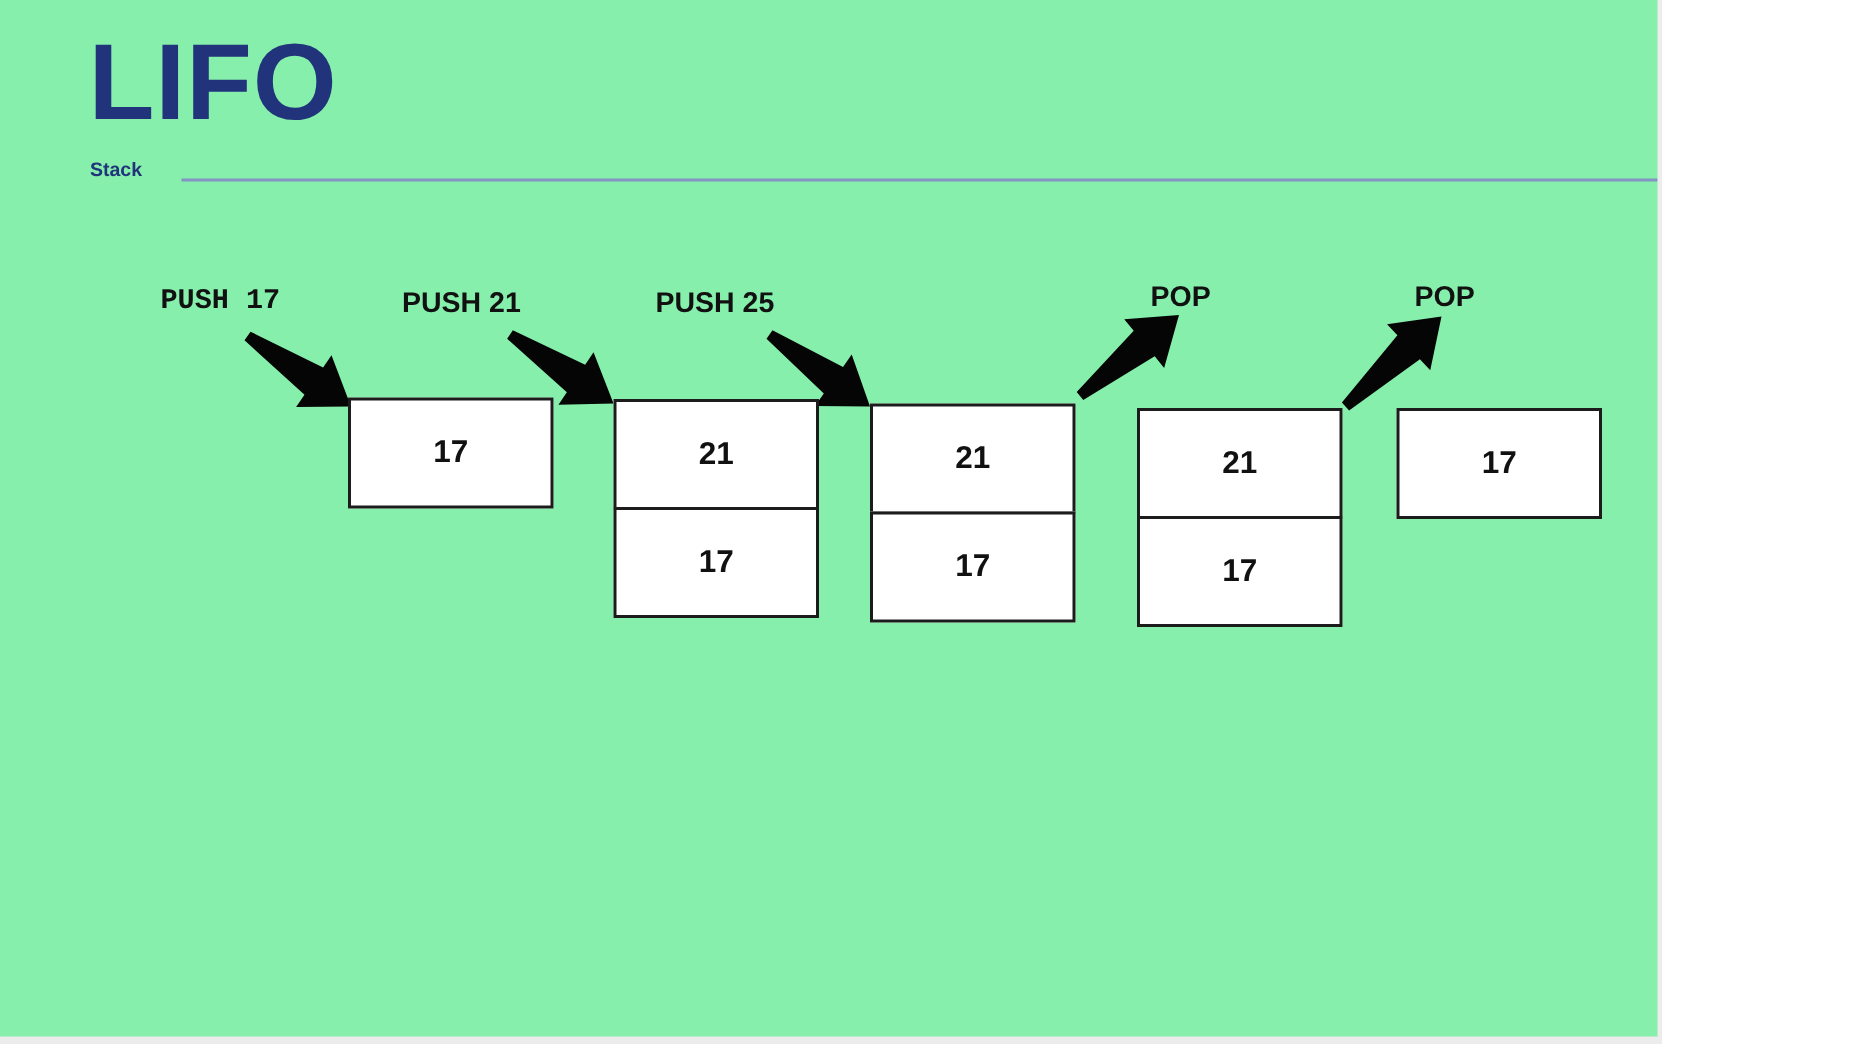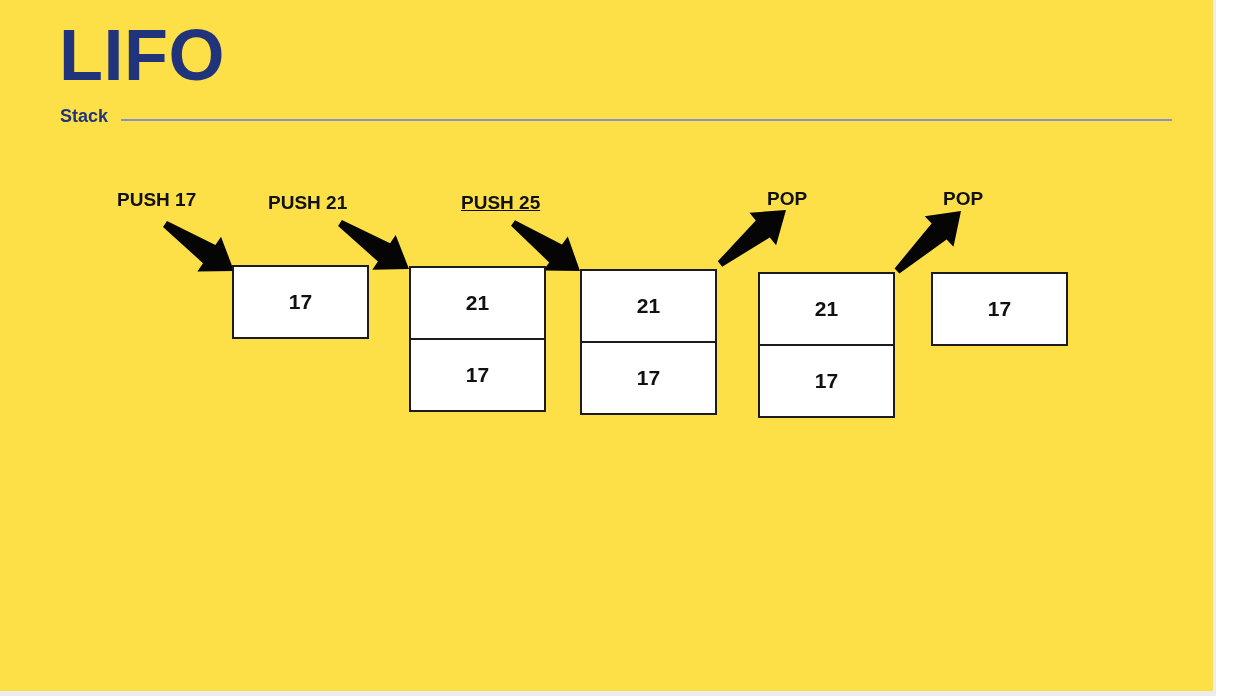--- a/index.html
+++ b/index.html
@@ -7,42 +7,42 @@
     --divider-color: #8492C4;
     --box-border: #1C1C1C;
     --arrow-color: #050505;
     --text-color: #111111;
     --edge-color: #ECECEC;
   }
   * { margin: 0; padding: 0; box-sizing: border-box; }
   html, body { background: #ffffff; }
   .page {
     position: relative;
-    width: 1216px;
+    width: 1108px;
     height: 696px;
-    background: #fde047;
+    background: #86efac;
     overflow: hidden;
     font-family: "Liberation Sans", sans-serif;
     color: var(--text-color);
   }
   .page-title {
     position: absolute;
     left: 59px;
     top: 18px;
     font-size: 72px;
     line-height: 1.05;
     font-weight: 800;
     letter-spacing: 0.5px;
     color: var(--title-color);
   }
   .subtitle {
     position: absolute;
     left: 60px;
     top: 106px;
-    font-size: 18px;
+    font-size: 13px;
     line-height: 1.15;
     font-weight: 800;
     color: var(--title-color);
   }
   .subtitle-rule {
     position: absolute;
     left: 121px;
     top: 119px;
     width: 1051px;
     height: 2px;
@@ -97,23 +97,23 @@
 </style>
 </head>
 <body>
 
 <div class="page">
 
   <h1 class="page-title">LIFO</h1>
   <div class="subtitle">Stack</div>
   <div class="subtitle-rule"></div>
 
-  <div class="op-label" style="left:117px; top:190px;">PUSH 17</div>
+  <div class="op-label" style="left:107px; top:190px;font-family:Liberation Mono, monospace;">PUSH 17</div>
   <div class="op-label" style="left:268px; top:193px;">PUSH 21</div>
-  <div class="op-label" style="left:461px; top:193px;text-decoration:underline;">PUSH 25</div>
+  <div class="op-label" style="left:437px; top:193px;">PUSH 25</div>
   <div class="op-label" style="left:767px; top:189px;">POP</div>
   <div class="op-label" style="left:943px; top:189px;">POP</div>
 
   <svg class="arrows-layer" viewBox="0 0 1240 696" xmlns="http://www.w3.org/2000/svg">
     <polygon class="arrow" points="163,226.9 203,263.2 197.4,271.4 234,271 221,236.8 215.4,245 167,221.1"></polygon>
     <polygon class="arrow" points="338.1,225.9 377.9,261.5 372.3,269.8 409,269 395.7,234.9 390.1,243.2 341.9,220.1"></polygon>
     <polygon class="arrow" points="511,225.8 549.2,262.4 543.4,270.6 580,271 567.8,236.4 562,244.6 515,220.2"></polygon>
     <polygon class="arrow" points="722.2,266.7 769.8,237.5 776.1,245.3 786,210 749.5,212.8 755.8,220.5 717.8,261.3"></polygon>
     <polygon class="arrow" points="899.4,273.6 946.6,239.5 953.5,246.8 961,211 924.7,216.2 931.6,223.5 894.6,268.4"></polygon>
   </svg>

